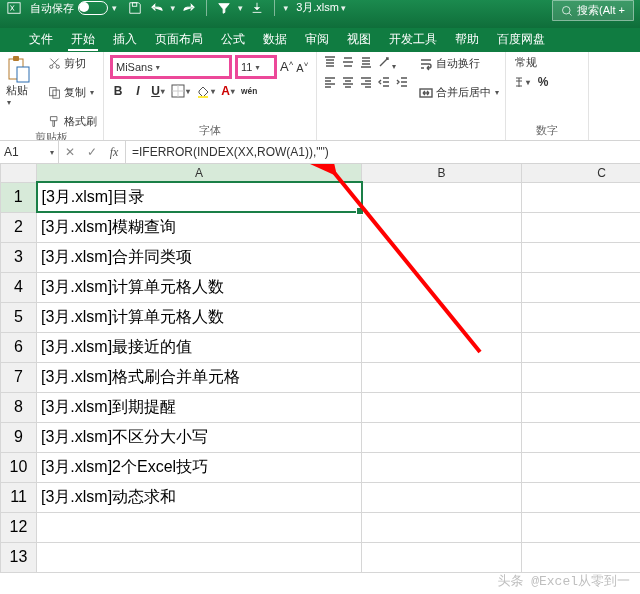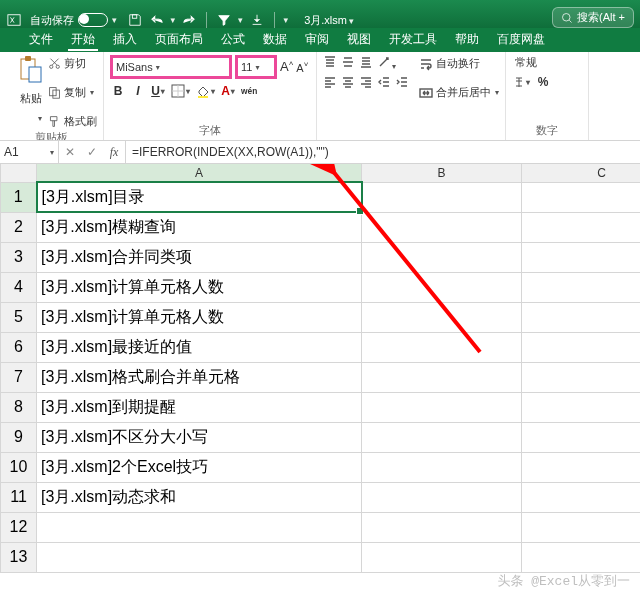--- a/index.html
+++ b/index.html
@@ -11,43 +11,43 @@
     --sel:#1a7f47;
     --panel:#f3f3f3;
     --panel2:#ffffff;
     --text:#333;
     --muted:#666;
     --ribbon-bg:#ffffff;
   }
   html,body{margin:0;padding:0;font-family:"Microsoft YaHei","MiSans",Arial,sans-serif;font-size:12px;color:var(--text);background:#fff}
   body{width:640px;height:594px;overflow:hidden;position:relative}
   
-  .titlebar{height:28px;background:linear-gradient(#1b8a4e,#0f6e3a);display:flex;align-items:flex-end;color:#fff;font-size:11px;padding:0 6px;gap:4px}
+  .titlebar{height:28px;background:linear-gradient(#1b8a4e,#0f6e3a);display:flex;align-items:flex-start;color:#fff;font-size:11px;padding:0 6px;gap:4px}
   .titlebar .qat{display:flex;align-items:center;gap:6px}
   .titlebar .qat .ico{width:16px;height:16px;display:flex;align-items:center;justify-content:center}
   .titlebar .qat svg{width:14px;height:14px;fill:#fff;stroke:#fff}
   .autosave{display:flex;align-items:center;gap:4px;margin:0 4px 0 2px}
   .toggle{width:28px;height:12px;border:1px solid #fff;border-radius:7px;position:relative}
   .toggle::after{content:"";position:absolute;width:10px;height:10px;background:#fff;border-radius:50%;top:0;left:0}
   .divider-v{width:1px;height:16px;background:rgba(255,255,255,.45);margin:0 3px}
-  .filename{margin-left:12px;display:flex;align-items:center;gap:2px}
+  .filename{margin-left:4px;display:flex;align-items:center;gap:2px}
   .titlebar .spacer{flex:1}
-  .searchbox{display:flex;align-items:center;gap:4px;background:rgba(255,255,255,.15);border:1px solid rgba(255,255,255,.4);border-radius:6px;padding:2px 8px;min-width:60px}
+  .searchbox{display:flex;align-items:center;gap:4px;background:rgba(255,255,255,.15);border:1px solid rgba(255,255,255,.4);border-radius:1px;padding:2px 8px;min-width:60px}
   .searchbox svg{width:12px;height:12px;stroke:#fff;fill:none}
   
   .tabs{height:24px;background:var(--green);display:flex;align-items:flex-end;color:#fff;font-size:12px;padding-left:20px;gap:0}
   .tab{padding:4px 9px;cursor:pointer;position:relative}
   .tab.active{color:#ffffff}
   .tab.active::after{content:"";position:absolute;left:6px;right:6px;bottom:1px;height:2px;background:#fff}
   
   .ribbon{height:88px;background:var(--ribbon-bg);border-bottom:1px solid var(--border);display:flex;overflow:hidden;font-size:11px}
   .group{border-right:1px solid #e3e3e3;padding:3px 6px 0 6px;display:flex;flex-direction:column;justify-content:space-between;position:relative}
   .group-label{text-align:center;color:var(--muted);font-size:11px;padding:1px 0 2px 0;border-top:0;white-space:nowrap}
   .group-body{display:flex;gap:6px;align-items:flex-start}
-  .paste-big{width:36px;display:flex;flex-direction:column;align-items:flex-end;gap:8px}
+  .paste-big{width:36px;display:flex;flex-direction:column;align-items:flex-start;gap:0}
   .paste-big .picon{width:24px;height:28px}
   .smallcol{display:flex;flex-direction:column;gap:14px;padding-top:1px}
   .smallcol .row{display:flex;align-items:center;gap:3px;white-space:nowrap}
   .smallcol .row svg,.smallcol .row .sicn{width:13px;height:13px}
   .fontgrp .row1{display:flex;gap:3px;align-items:center}
   .fontgrp select,.fontgrp .combo{font-size:11px;border:3px solid #ec4899;height:18px;background:#fff}
   .combo{display:flex;align-items:center;padding:0 3px;gap:2px}
   .btnrow{display:flex;gap:4px;margin-top:4px;align-items:center}
   .btnrow .b{min-width:14px;height:16px;display:flex;align-items:center;justify-content:center;font-weight:bold;font-size:12px;padding:0 1px}
   .dd{font-size:8px;color:#555;margin-left:1px}

